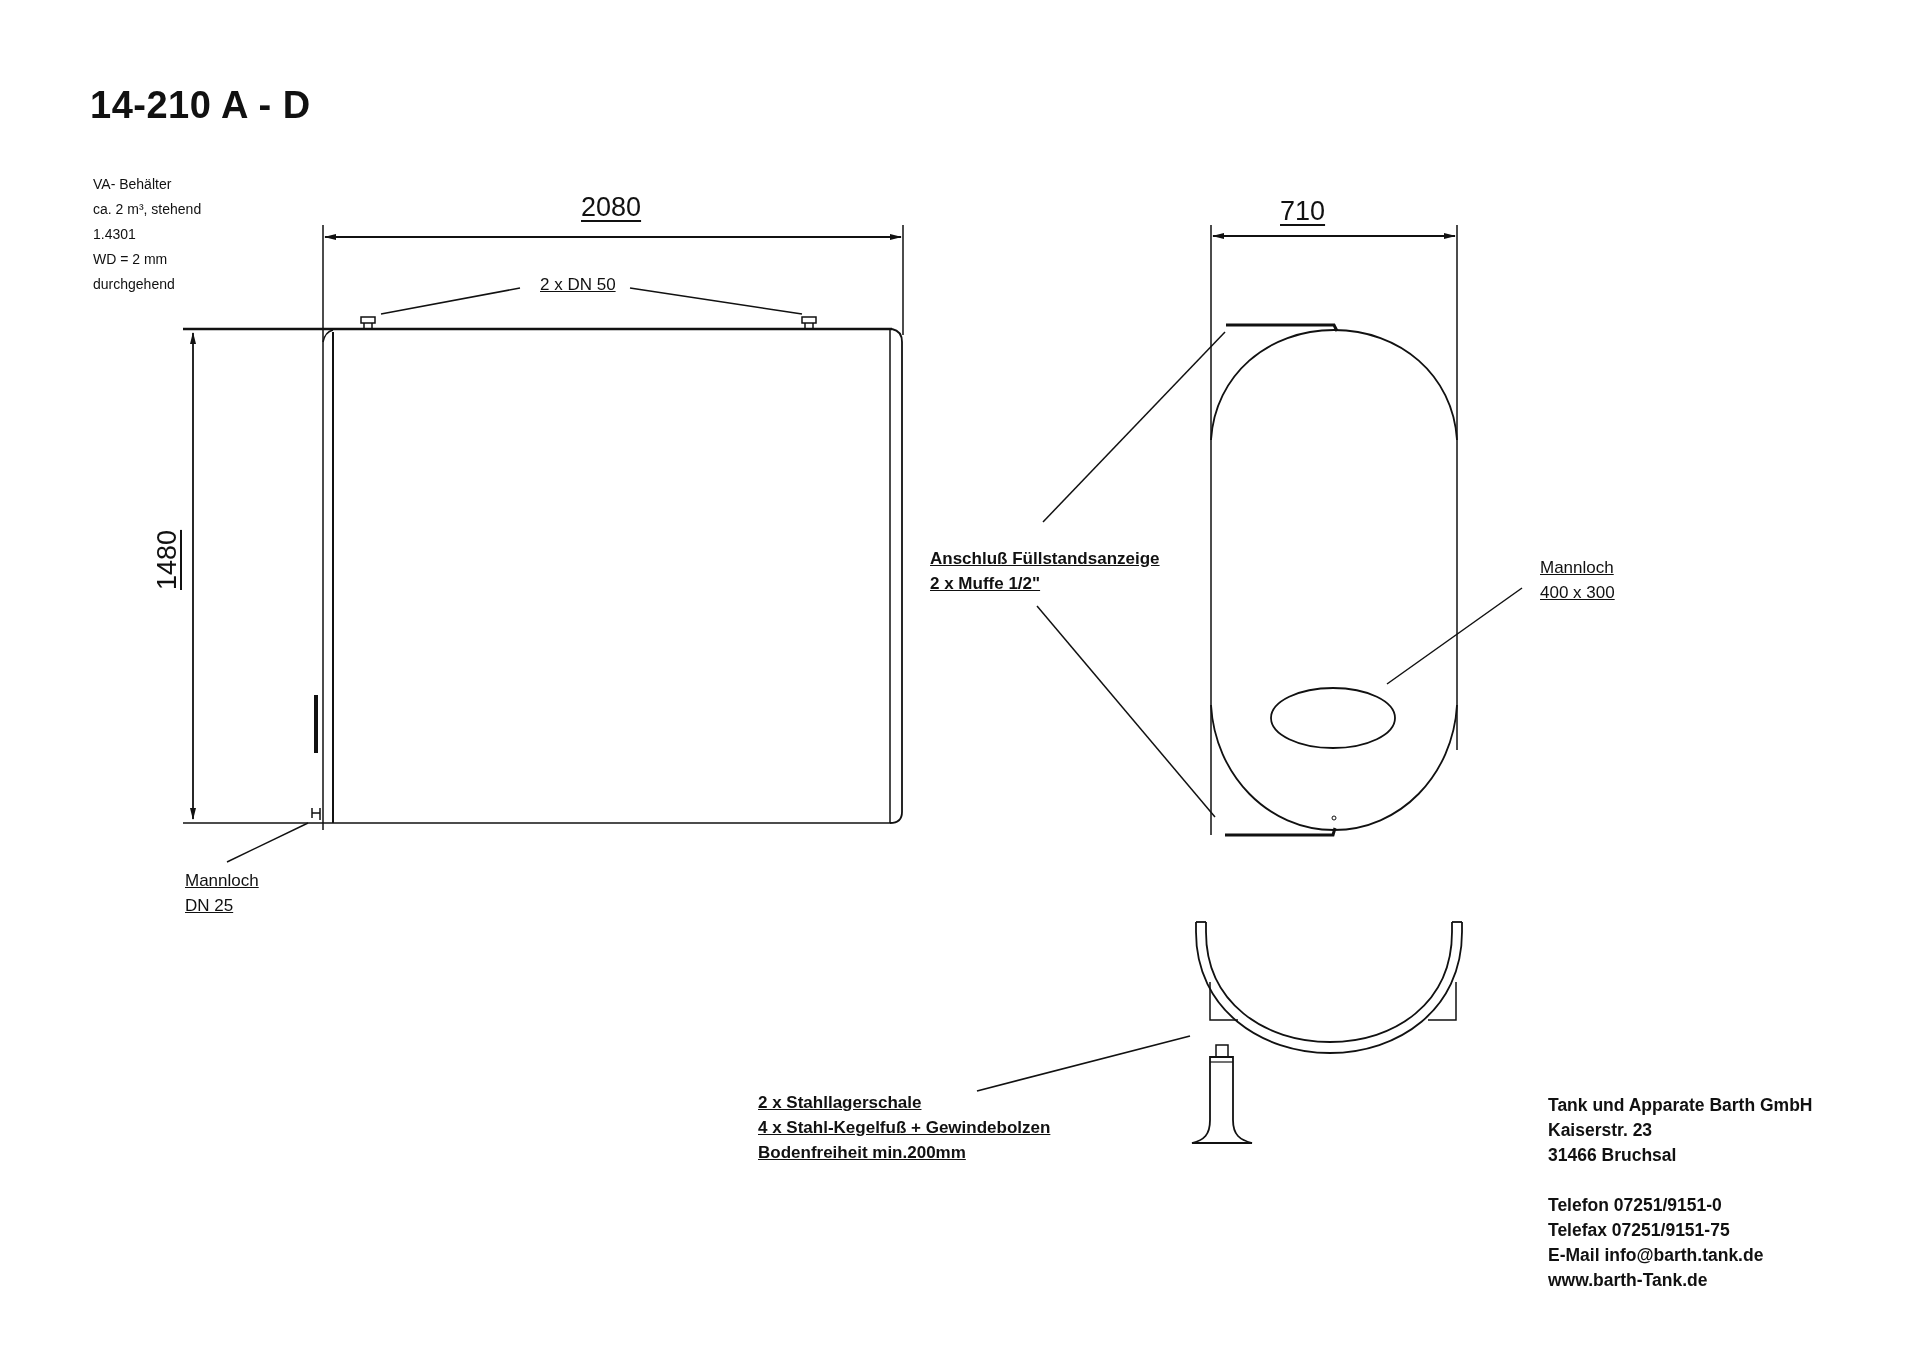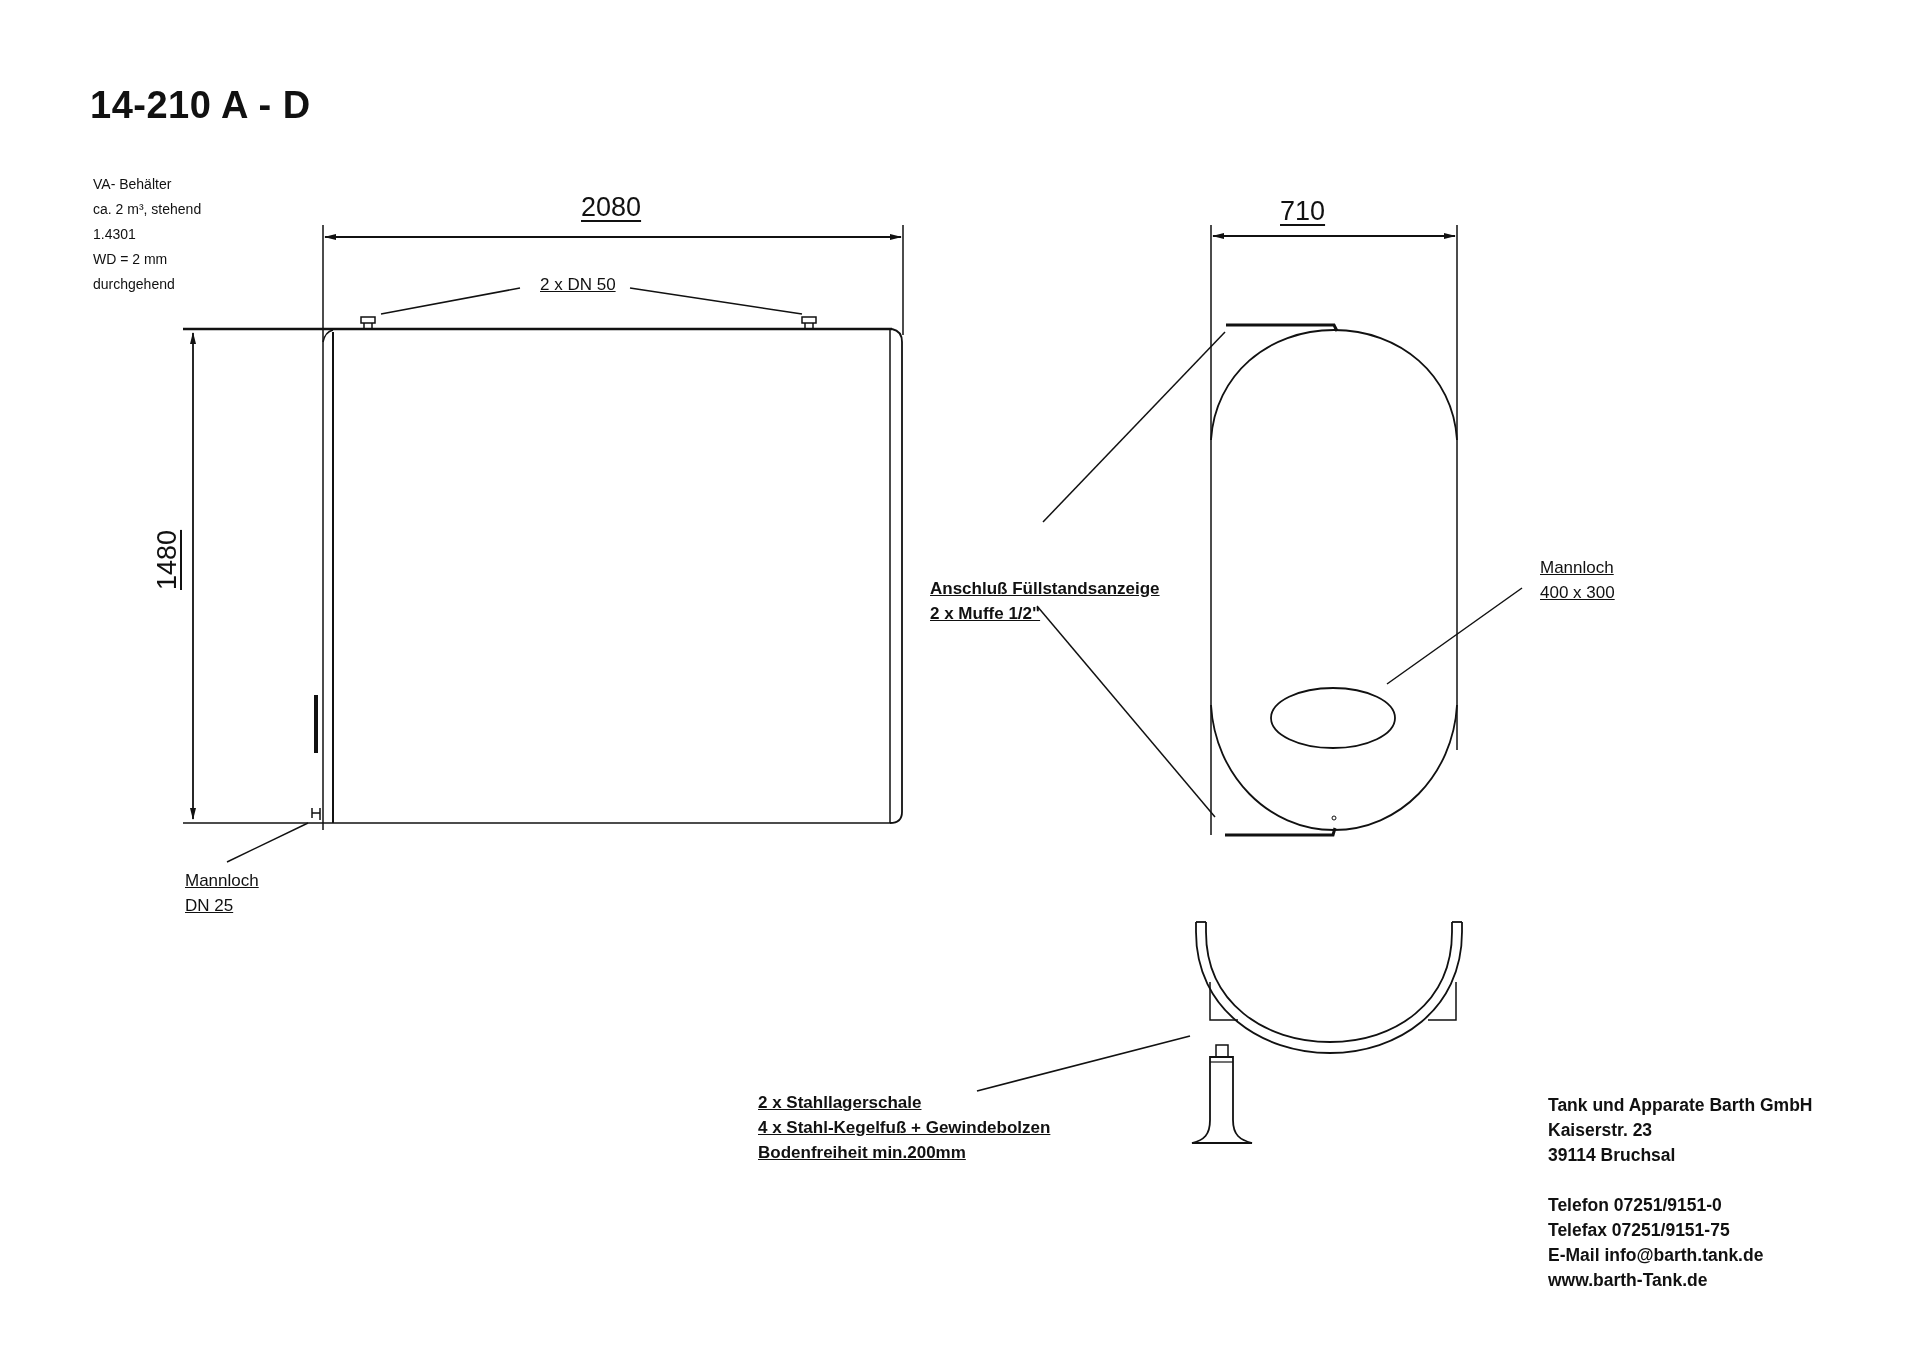--- a/index.html
+++ b/index.html
@@ -114,37 +114,37 @@
 <div class="abs dim" style="left:581px; top:192px;">2080</div>
 <div class="abs dim dim-v">1480</div>
 <div class="abs dim" style="left:1280px; top:196px;">710</div>
 
 <div class="abs lbl" style="left:540px; top:272px;">2 x DN 50</div>
 <div class="abs lbl" style="left:185px; top:868px;">
   <div>Mannloch</div>
   <div>DN 25</div>
 </div>
 
-<div class="abs lbl bold" style="left:930px; top:546px; font-weight:bold;margin-top:30px;">
+<div class="abs lbl bold" style="left:930px; top:546px; font-weight:bold;">
   <div>Anschluß Füllstandsanzeige</div>
   <div>2 x Muffe 1/2"</div>
 </div>
 <div class="abs lbl" style="left:1540px; top:555px;">
   <div>Mannloch</div>
   <div>400 x 300</div>
 </div>
 
 <div class="abs lbl bold" style="left:758px; top:1090px;">
   <div>2 x Stahllagerschale</div>
   <div>4 x Stahl-Kegelfuß + Gewindebolzen</div>
   <div>Bodenfreiheit min.200mm</div>
 </div>
 
 <div class="abs company">
   <div>Tank und Apparate Barth GmbH</div>
   <div>Kaiserstr. 23</div>
-  <div>39114 Bruchsal</div>
+  <div>31466 Bruchsal</div>
   <div class="gap"></div>
   <div>Telefon 07251/9151-0</div>
   <div>Telefax 07251/9151-75</div>
   <div>E-Mail info@barth.tank.de</div>
   <div>www.barth-Tank.de</div>
 </div>
 
 </body></html>

